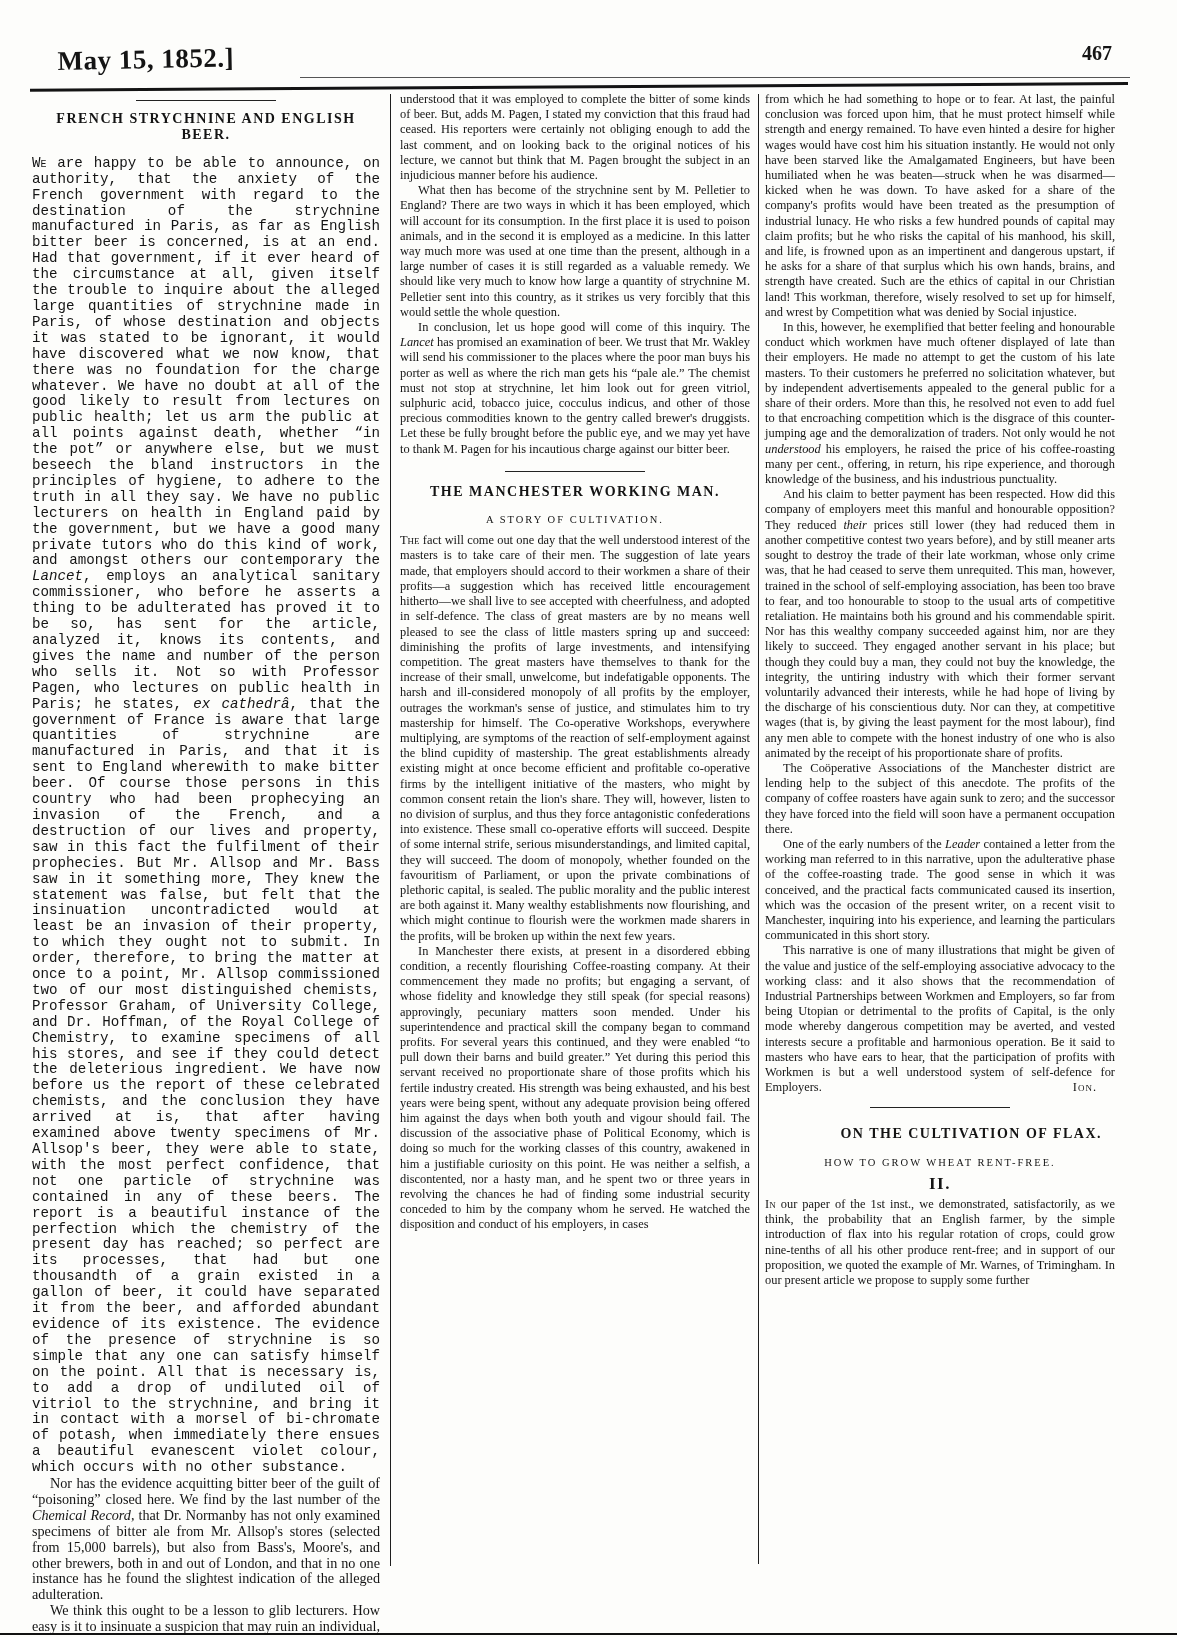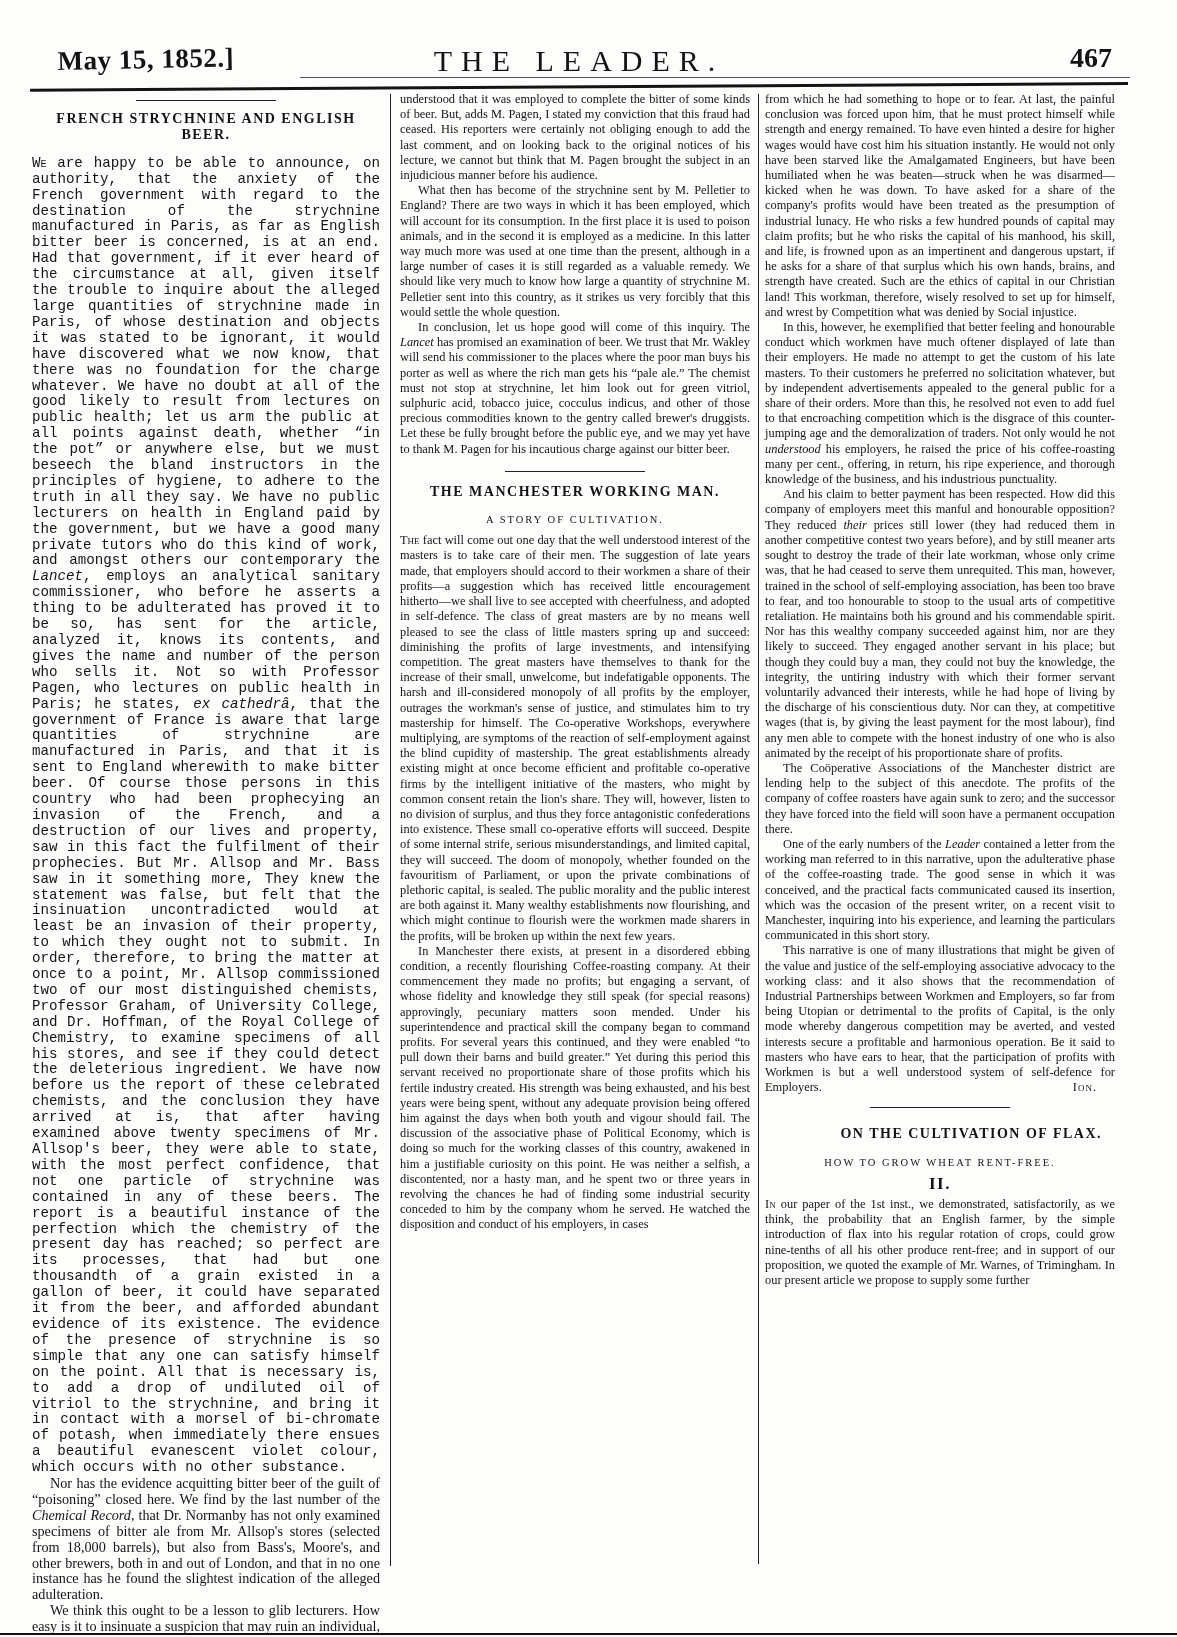--- a/index.html
+++ b/index.html
@@ -36,21 +36,21 @@
     }
     .mh-title {
       position: absolute; left: 0; right: 0; top: 4px;
       text-align: center;
       font-size: 30px;
       letter-spacing: 9px;
       font-weight: normal;
     }
     .mh-page {
       position: absolute; right: 8px; top: 2px;
-      font-size: 28px; font-weight: bold;
+      font-size: 20px; font-weight: bold;
     }
     .mh-rule {
       position: absolute;
       left: 30px; top: 82px;
       width: 1098px; height: 0;
       border-top: 3px solid #141414;
       transform: rotate(-0.35deg);
       transform-origin: right center;
     }
     .mh-rule-thin {
@@ -116,41 +116,40 @@
       border-top: 2px solid #111;
     }
   </style>
 </head>
 <body>
 
 <div class="page">
 
   <div class="masthead">
     <div class="mh-date">May 15, 1852.]</div>
-    <div class="mh-title">THE LEADER.</div>
     <div class="mh-page">467</div>
   </div>
   <div class="mh-rule-thin"></div>
   <div class="mh-rule"></div>
 
   <div class="divider div-1"></div>
   <div class="divider div-2"></div>
 
   <div class="col col-1">
     <div class="sep"></div>
     <h2 class="heading h-main">FRENCH STRYCHNINE AND ENGLISH BEER.</h2>
     <p class="noindent" style="margin-top:6px;font-family:Liberation Mono, monospace;">
       <span class="dropcap-smallcaps">We</span>
       <span>are happy to be able to announce, on authority, that the anxiety of the French government with regard to the destination of the strychnine manufactured in Paris, as far as English bitter beer is concerned, is at an end. Had that government, if it ever heard of the circumstance at all, given itself the trouble to inquire about the alleged large quantities of strychnine made in Paris, of whose destination and objects it was stated to be ignorant, it would have discovered what we now know, that there was no foundation for the charge whatever. We have no doubt at all of the good likely to result from lectures on public health; let us arm the public at all points against death, whether “in the pot” or anywhere else, but we must beseech the bland instructors in the principles of hygiene, to adhere to the truth in all they say. We have no public lecturers on health in England paid by the government, but we have a good many private tutors who do this kind of work, and amongst others our contemporary the</span>
       <em>Lancet</em><span>, employs an analytical sanitary commissioner, who before he asserts a thing to be adulterated has proved it to be so, has sent for the article, analyzed it, knows its contents, and gives the name and number of the person who sells it. Not so with Professor Pagen, who lectures on public health in Paris; he states,</span>
       <em>ex cathedrâ</em><span>, that the government of France is aware that large quantities of strychnine are manufactured in Paris, and that it is sent to England wherewith to make bitter beer. Of course those persons in this country who had been prophecying an invasion of the French, and a destruction of our lives and property, saw in this fact the fulfilment of their prophecies. But Mr. Allsop and Mr. Bass saw in it something more, They knew the statement was false, but felt that the insinuation uncontradicted would at least be an invasion of their property, to which they ought not to submit. In order, therefore, to bring the matter at once to a point, Mr. Allsop commissioned two of our most distinguished chemists, Professor Graham, of University College, and Dr. Hoffman, of the Royal College of Chemistry, to examine specimens of all his stores, and see if they could detect the deleterious ingredient. We have now before us the report of these celebrated chemists, and the conclusion they have arrived at is, that after having examined above twenty specimens of Mr. Allsop's beer, they were able to state, with the most perfect confidence, that not one particle of strychnine was contained in any of these beers. The report is a beautiful instance of the perfection which the chemistry of the present day has reached; so perfect are its processes, that had but one thousandth of a grain existed in a gallon of beer, it could have separated it from the beer, and afforded abundant evidence of its existence. The evidence of the presence of strychnine is so simple that any one can satisfy himself on the point. All that is necessary is, to add a drop of undiluted oil of vitriol to the strychnine, and bring it in contact with a morsel of bi-chromate of potash, when immediately there ensues a beautiful evanescent violet colour, which occurs with no other substance.</span>
     </p>
     <p>
       <span>Nor has the evidence acquitting bitter beer of the guilt of “poisoning” closed here. We find by the last number of the</span>
-      <em>Chemical Record</em><span>, that Dr. Normanby has not only examined specimens of bitter ale from Mr. Allsop's stores (selected from 18,000 barrels), but also from Bass's, Moore's, and other brewers, both in and out of London, and that in no one instance has he found the slightest indication of the alleged adulteration.</span>
+      <em>Chemical Record</em><span>, that Dr. Normanby has not only examined specimens of bitter ale from Mr. Allsop's stores (selected from 15,000 barrels), but also from Bass's, Moore's, and other brewers, both in and out of London, and that in no one instance has he found the slightest indication of the alleged adulteration.</span>
     </p>
     <p>We think this ought to be a lesson to glib lecturers. How easy is it to insinuate a suspicion that may ruin an individual, nay, a class, and even annihilate a business on which thousands depend for their livelihood. Nor does Professor Pagen come well out of this. He has been written to on the subject, and says, in his defence, that he has been misrepresented. That what he stated was, that the late M. Pelletier, an extensive manufacturer of organic products in Paris, had, ten or twelve years ago, a large order from England for strychnine, and that he had</p>
   </div>
 
   <div class="col col-2">
     <p class="noindent">understood that it was employed to complete the bitter of some kinds of beer. But, adds M. Pagen, I stated my conviction that this fraud had ceased. His reporters were certainly not obliging enough to add the last comment, and on looking back to the original notices of his lecture, we cannot but think that M. Pagen brought the subject in an injudicious manner before his audience.</p>
     <p>What then has become of the strychnine sent by M. Pelletier to England? There are two ways in which it has been employed, which will account for its consumption. In the first place it is used to poison animals, and in the second it is employed as a medicine. In this latter way much more was used at one time than the present, although in a large number of cases it is still regarded as a valuable remedy. We should like very much to know how large a quantity of strychnine M. Pelletier sent into this country, as it strikes us very forcibly that this would settle the whole question.</p>
     <p>
       <span>In conclusion, let us hope good will come of this inquiry. The</span>
       <em>Lancet</em>

